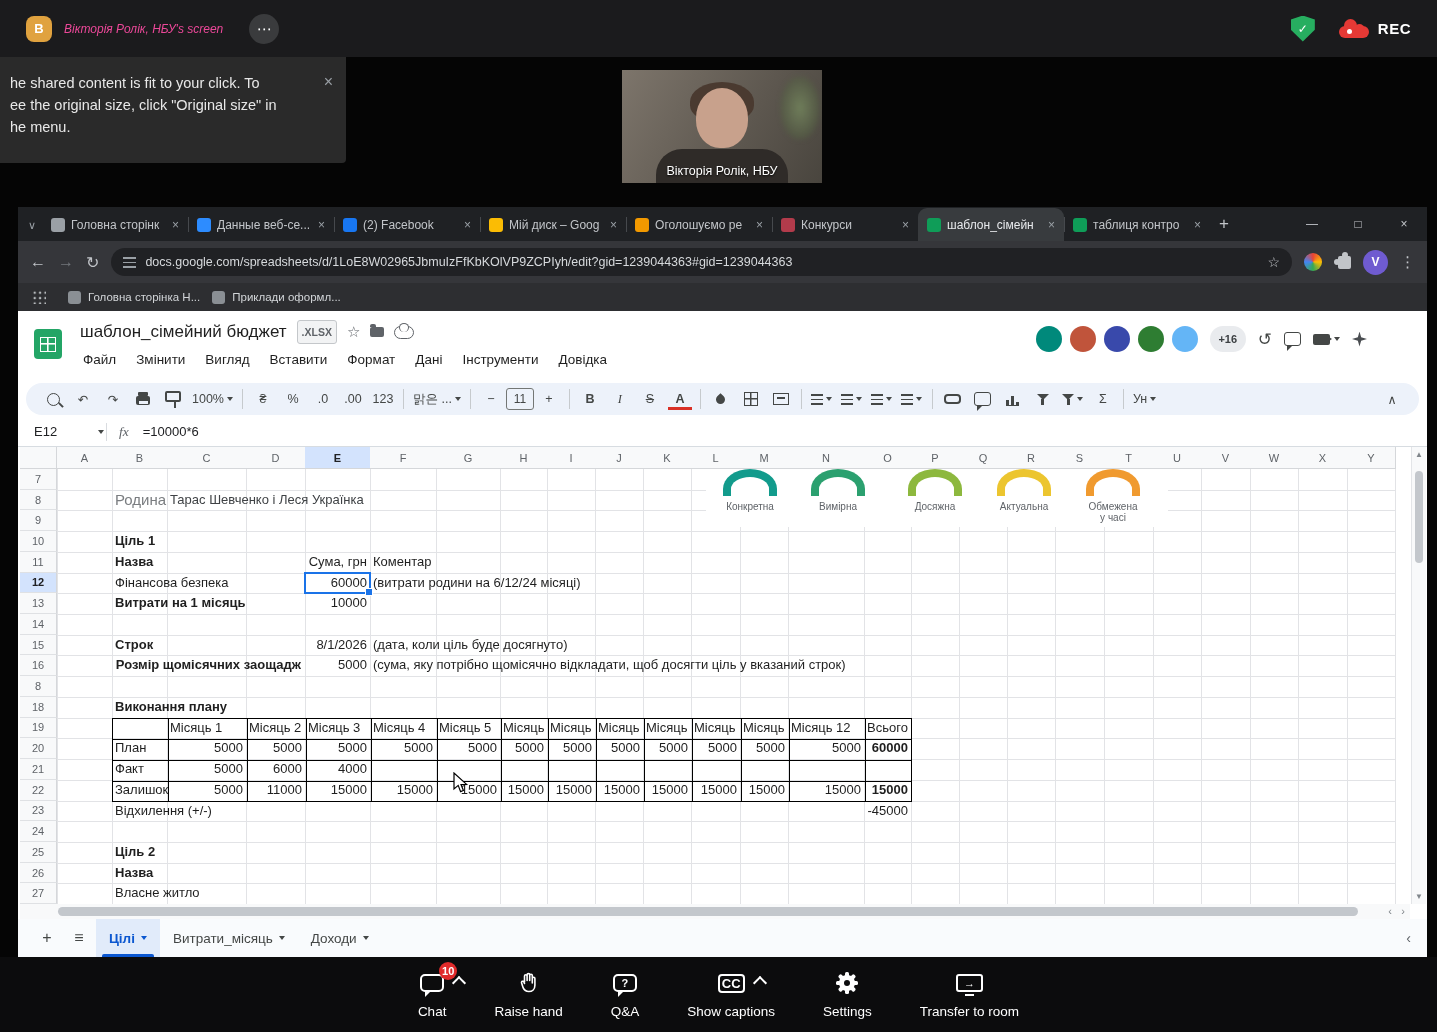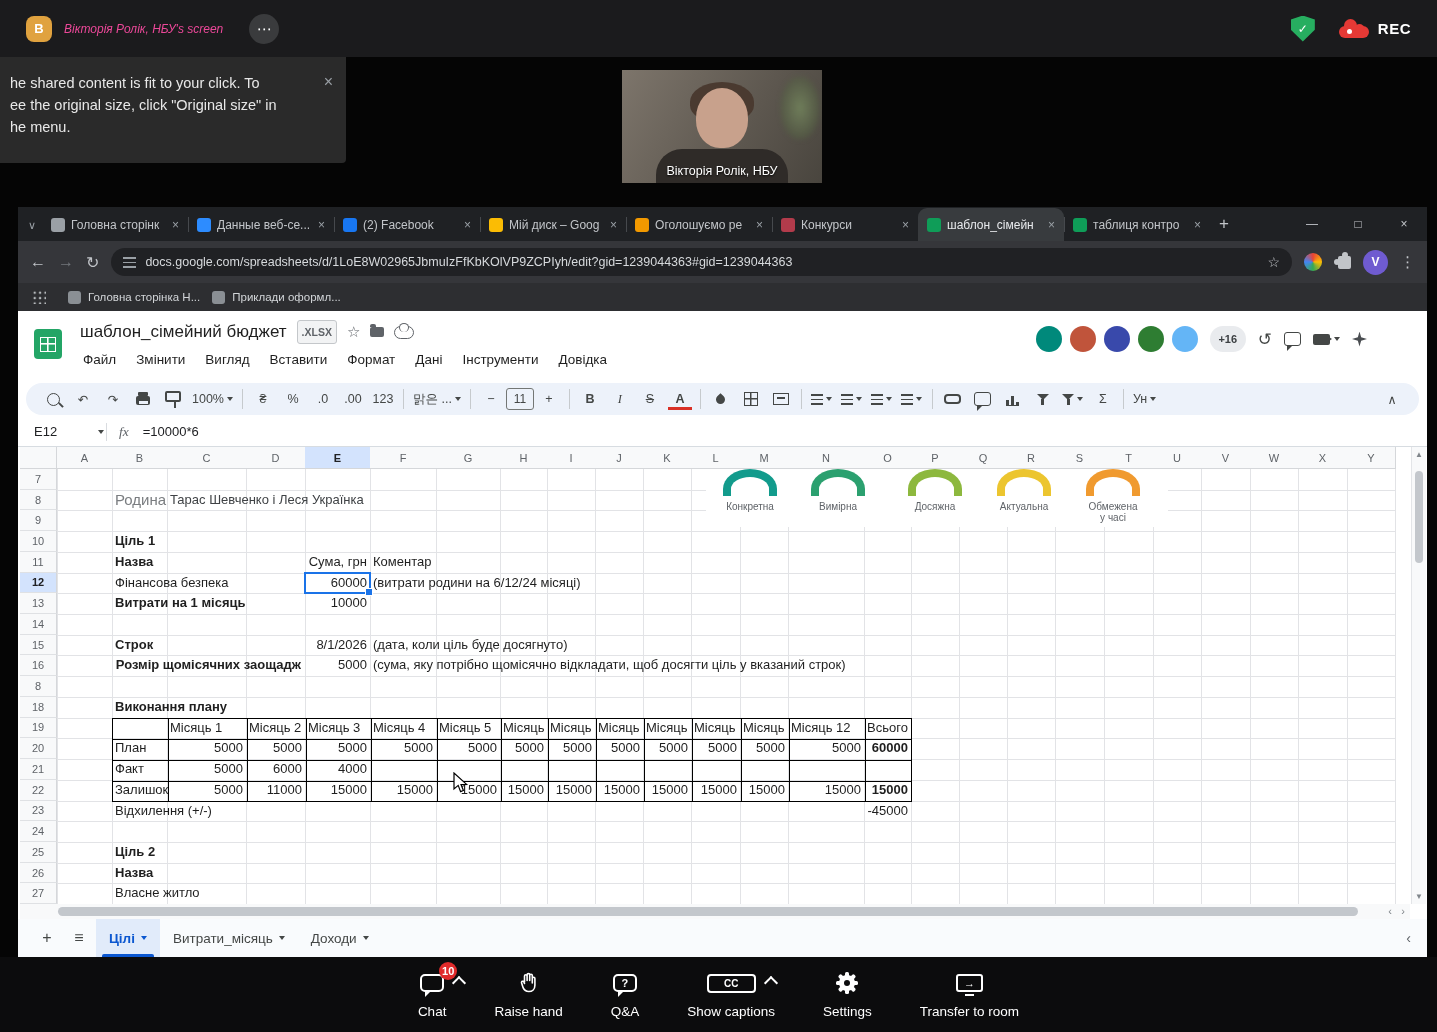--- a/index.html
+++ b/index.html
@@ -181,21 +181,21 @@
   .sb-chevron{position:absolute;right:16px;color:#5f6368;font-size:14px;}
 
   
   .controls{position:absolute;left:0;right:0;bottom:0;height:75px;background:#0c0c0d;display:flex;align-items:center;justify-content:center;gap:48px;}
   .ctrl{display:flex;flex-direction:column;align-items:center;gap:8px;color:#fff;font-size:13.5px;position:relative;}
   .cicon{height:26px;display:flex;align-items:center;justify-content:center;position:relative;}
   .badge{position:absolute;top:-8px;right:-13px;background:#e02b2b;color:#fff;border-radius:9px;min-width:18px;height:18px;font-size:11px;font-weight:700;display:flex;align-items:center;justify-content:center;z-index:2;}
   .chev{position:absolute;right:-20px;top:8px;width:8px;height:8px;border-top:2px solid #fff;border-right:2px solid #fff;transform:rotate(-45deg);}
   .b-chat{width:24px;height:18px;border:2px solid #fff;border-radius:5px;position:relative;box-sizing:border-box;display:flex;align-items:center;justify-content:center;font-size:11px;font-weight:700;color:#fff;}
   .b-chat::after{content:"";position:absolute;left:3px;bottom:-7px;border-top:6px solid #fff;border-right:6px solid transparent;}
-  .b-cc{width:49px;height:19px;border:2px solid #fff;border-radius:4px;display:flex;align-items:center;justify-content:center;font-size:10px;font-weight:700;color:#fff;box-sizing:border-box;}
+  .b-cc{width:27px;height:19px;border:2px solid #fff;border-radius:4px;display:flex;align-items:center;justify-content:center;font-size:13px;font-weight:700;color:#fff;box-sizing:border-box;}
   .gearw{position:relative;width:24px;height:24px;}
   .gearw b{position:absolute;left:10px;top:1px;width:4px;height:22px;background:#fff;border-radius:1.5px;transform-origin:50% 50%;}
   .gearw::before{content:"";position:absolute;left:4px;top:4px;width:16px;height:16px;border-radius:50%;background:#fff;z-index:1;}
   .gearw::after{content:"";position:absolute;left:9px;top:9px;width:6px;height:6px;border-radius:50%;background:#0c0c0d;z-index:2;}
   .b-xfer{width:27px;height:18px;border:2px solid #fff;border-radius:3px;position:relative;display:flex;align-items:center;justify-content:center;color:#fff;font-size:11px;box-sizing:border-box;}
   .b-xfer::after{content:"";position:absolute;left:7px;bottom:-6px;width:9px;height:2px;background:#fff;}
 
   .cursor{position:absolute;left:453px;top:772px;z-index:60;}
 </style>
 </head>

